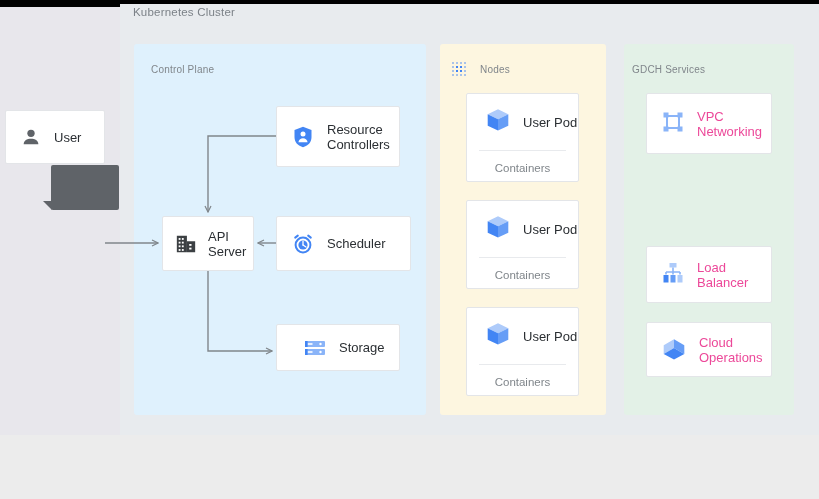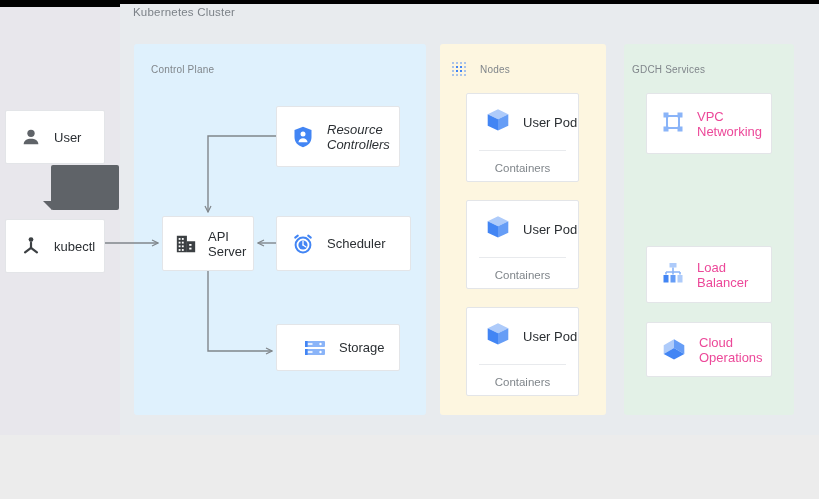--- a/index.html
+++ b/index.html
@@ -56,21 +56,21 @@
     position:absolute; left:51px; top:165px; width:68px; height:45px;
     background:#5f6368; border-radius:2px;
   }
   .tooltip::after {
     content:""; position:absolute; left:-8px; bottom:0;
     border-width:0 9px 9px 0; border-style:solid;
     border-color:transparent #5f6368 transparent transparent;
   }
 
   
-  #card-resctl { left:276px; top:106px; width:124px; height:61px; padding-left:14px;font-style:italic; }
+  #card-resctl { left:276px; top:106px; width:124px; height:61px; padding-left:14px; }
   #card-api    { left:162px; top:216px; width:92px;  height:55px; padding-left:12px; }
   #card-sched  { left:276px; top:216px; width:135px; height:55px; padding-left:14px; }
   #card-storage{ left:276px; top:324px; width:124px; height:47px; padding-left:26px; }
   #card-resctl .lbl, #card-sched .lbl, #card-storage .lbl { margin-left:12px; }
   #card-api .lbl { margin-left:11px; }
 
   
   .pod {
     position:absolute; background:#fff; border:1px solid #e3e5e8; border-radius:2px;
   }
@@ -162,31 +162,20 @@
       <svg viewBox="0 0 24 24" width="22" height="22" fill="#5f6368">
         <circle cx="12" cy="8" r="4"></circle>
         <path d="M4 20c0-4 3.6-6 8-6s8 2 8 6z"></path>
       </svg>
     </span>
     <span class="lbl">User</span>
   </div>
 
   <div class="tooltip"></div>
 
-  <div class="card" id="card-kubectl">
-    <span class="ico">
-      <svg viewBox="0 0 24 24" width="22" height="22" fill="none" stroke="#3c4043" stroke-width="2.4" stroke-linecap="round">
-        <circle cx="12" cy="5" r="2.6" fill="#3c4043" stroke="none"></circle>
-        <path d="M12 8.5 L12 14"></path>
-        <path d="M12 14 L5.5 19"></path>
-        <path d="M12 14 L18.5 19"></path>
-      </svg>
-    </span>
-    <span class="lbl">kubectl</span>
-  </div>
 
   <div class="card" id="card-resctl">
     <span class="ico">
       <svg viewBox="0 0 24 24" width="24" height="24">
         <path d="M12 1.8 L20.5 5.1 V12 c0 5.4-3.6 8.9-8.5 10.2C7.1 20.9 3.5 17.4 3.5 12 V5.1z" fill="#4285f4"></path>
         <circle cx="12" cy="9" r="2.5" fill="#fff"></circle>
         <path d="M7.4 17.3c.5-2.6 2.3-4 4.6-4s4.1 1.4 4.6 4z" fill="#fff"></path>
       </svg>
     </span>
     <span class="lbl">Resource Controllers</span>

